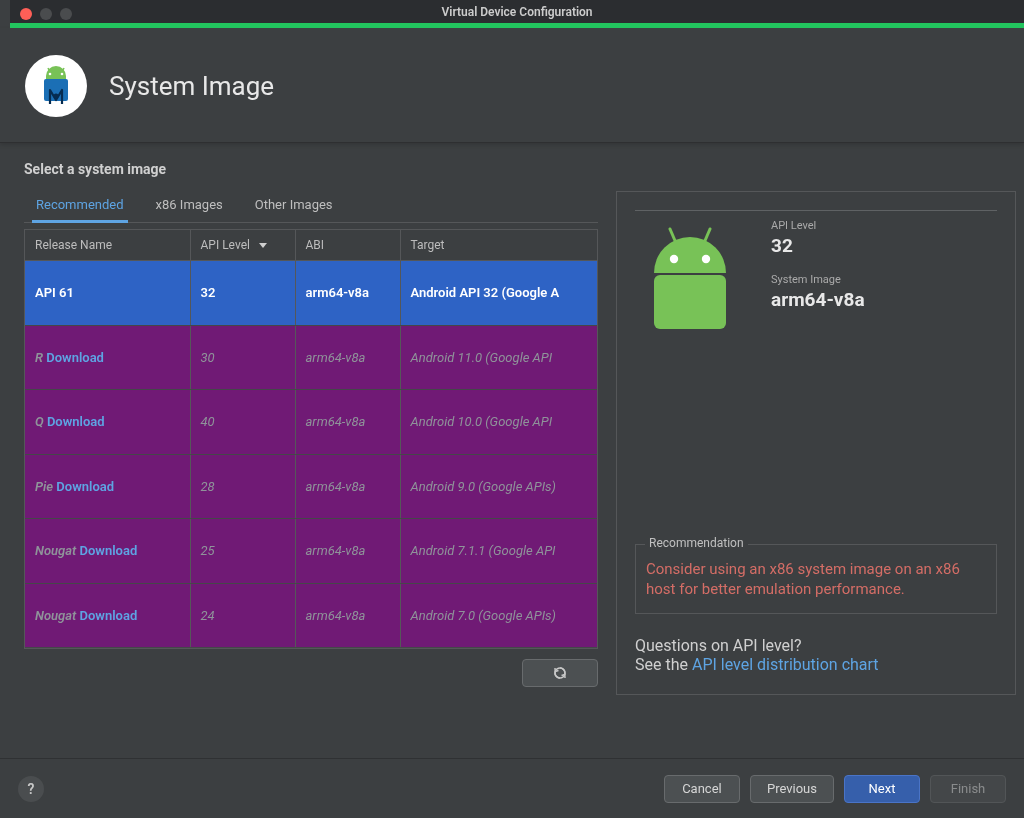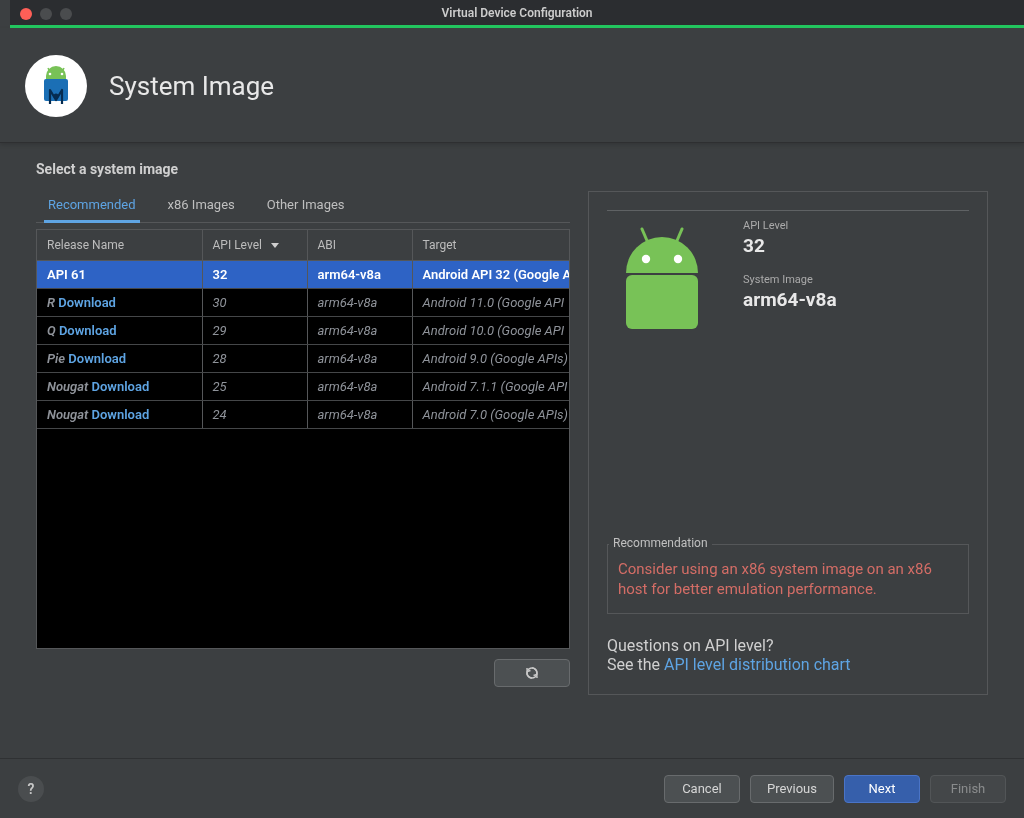--- a/index.html
+++ b/index.html
@@ -35,21 +35,21 @@
     font-size:13px;
     color:var(--text);
     overflow:hidden;
   }
   .window{width:100%;height:100%;display:flex;flex-direction:column;}
   .titlebar{
     height:28px;
     background:var(--bg-darker);
     display:flex;align-items:center;justify-content:center;
     position:relative;
-    border-bottom:3px solid #22c55e;
+    border-bottom:5px solid #22c55e;
     margin-left:10px;
   }
   .traffic{
     position:absolute;left:10px;top:8px;
     display:flex;gap:8px;
   }
   .traffic span{width:12px;height:12px;border-radius:50%;}
   .tr-close{background:var(--traffic-close);}
   .tr-min{background:#4a4c4e;}
   .tr-max{background:#4a4c4e;}
@@ -62,22 +62,22 @@
     padding-left:25px;gap:22px;
   }
   .banner .icon-wrap{
     width:62px;height:62px;border-radius:50%;
     background:#ffffff;
     display:flex;align-items:center;justify-content:center;
   }
   .banner h1{font-size:26px;font-weight:400;color:#e8e8e8;}
   .content{
     flex:1;
-    padding:18px 36px 0 24px;
-    display:flex;flex-direction:column;margin-left:12px;
+    padding:18px 8px 0 24px;
+    display:flex;flex-direction:column;
   }
   .subhead{font-size:14px;font-weight:700;color:#d0d0d0;margin-bottom:14px;}
   .cols{flex:1;display:flex;gap:18px;min-height:0;}
   .left{flex:1;min-width:0;display:flex;flex-direction:column;}
   .tabs{
     display:flex;gap:24px;
     border-bottom:1px solid var(--border);
     padding:0 8px;
   }
   .tab{
@@ -89,22 +89,22 @@
     margin-bottom:-1px;
   }
   .tab.active{
     color:var(--link);
     border-bottom-color:var(--link);
   }
   .table-wrap{
     border:1px solid var(--border);
     margin-top:6px;
     height:420px;
-    display:flex;flex-direction:column;
-    background:#000000;
+    display:flex;flex-direction:row;
+    background:#701a75;
   }
   table{width:100%;border-collapse:collapse;table-layout:fixed;}
   th{
     text-align:left;font-weight:400;font-size:12px;
     color:#bdbdbd;
     padding:8px 10px;
     border-bottom:1px solid var(--border);
     border-right:1px solid var(--border);
     background:#3c3f41;
   }
@@ -152,21 +152,21 @@
   }
   .droid-wrap{width:110px;display:flex;justify-content:center;align-items:flex-start;}
   .info-block{display:flex;flex-direction:column;gap:16px;margin-top:-6px;}
   .info-block .label{font-size:11px;color:#aaaaaa;}
   .info-block .val{font-size:19px;font-weight:700;color:#e8e8e8;margin-top:2px;}
   .rec-box{
     margin-top:auto;
     position:relative;
   }
   .rec-title{
-    position:absolute;left:2px;top:-8px;
+    position:absolute;left:10px;top:-8px;
     background:var(--bg);
     padding:0 4px;
     font-size:12px;color:#c0c0c0;
   }
   .rec-inner{
     border:1px solid var(--border);
     padding:14px 10px 14px 10px;
     font-size:15px;color:var(--red-text);
     line-height:1.35;
   }
@@ -276,21 +276,21 @@
                   <td>Android API 32 (Google A</td>
                 </tr>
                 <tr class="dimmed">
                   <td class="rn"><span>R</span>  <span class="dl">Download</span></td>
                   <td>30</td>
                   <td>arm64-v8a</td>
                   <td>Android 11.0 (Google API</td>
                 </tr>
                 <tr class="dimmed">
                   <td class="rn"><span>Q</span>  <span class="dl">Download</span></td>
-                  <td>29</td>
+                  <td>40</td>
                   <td>arm64-v8a</td>
                   <td>Android 10.0 (Google API</td>
                 </tr>
                 <tr class="dimmed">
                   <td class="rn"><span>Pie</span>  <span class="dl">Download</span></td>
                   <td>28</td>
                   <td>arm64-v8a</td>
                   <td>Android 9.0 (Google APIs)</td>
                 </tr>
                 <tr class="dimmed">

